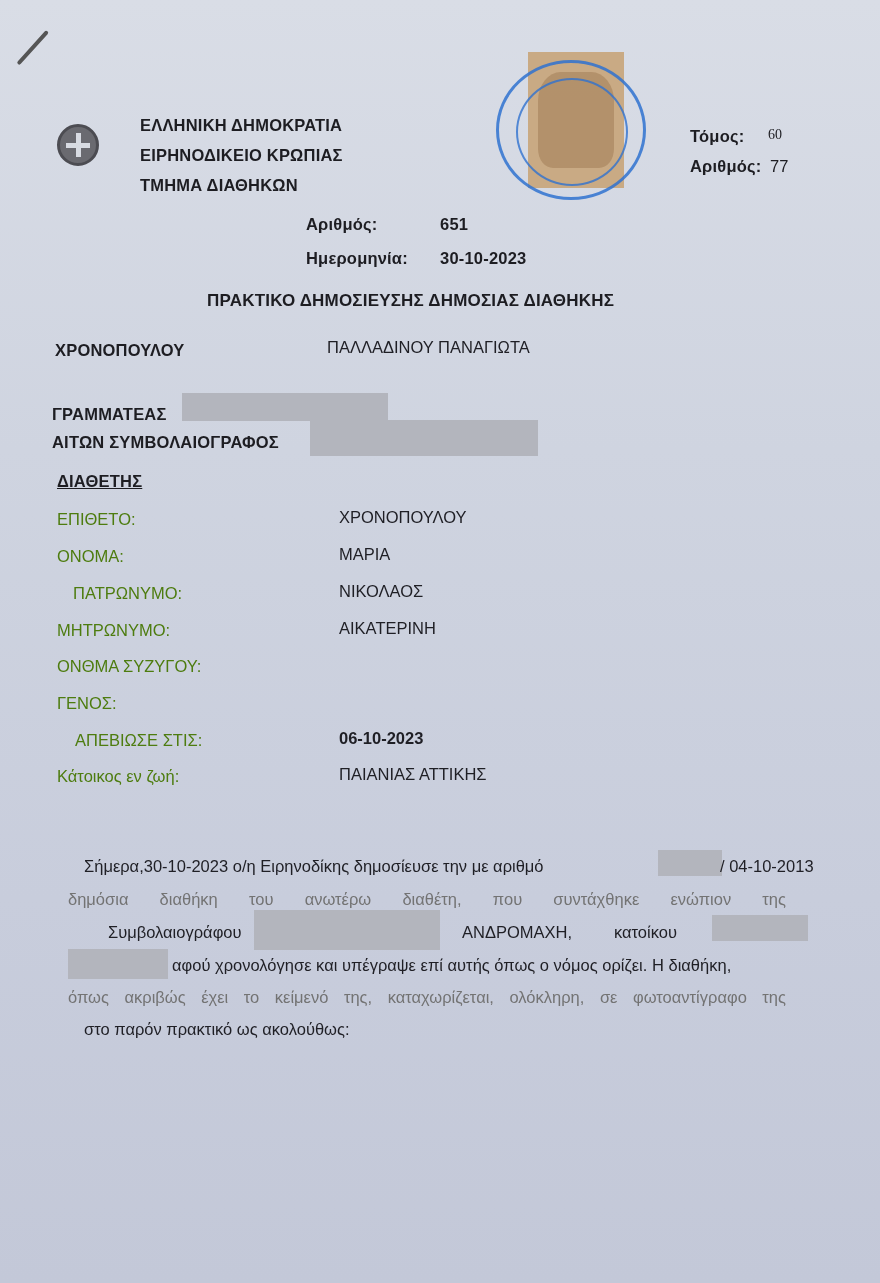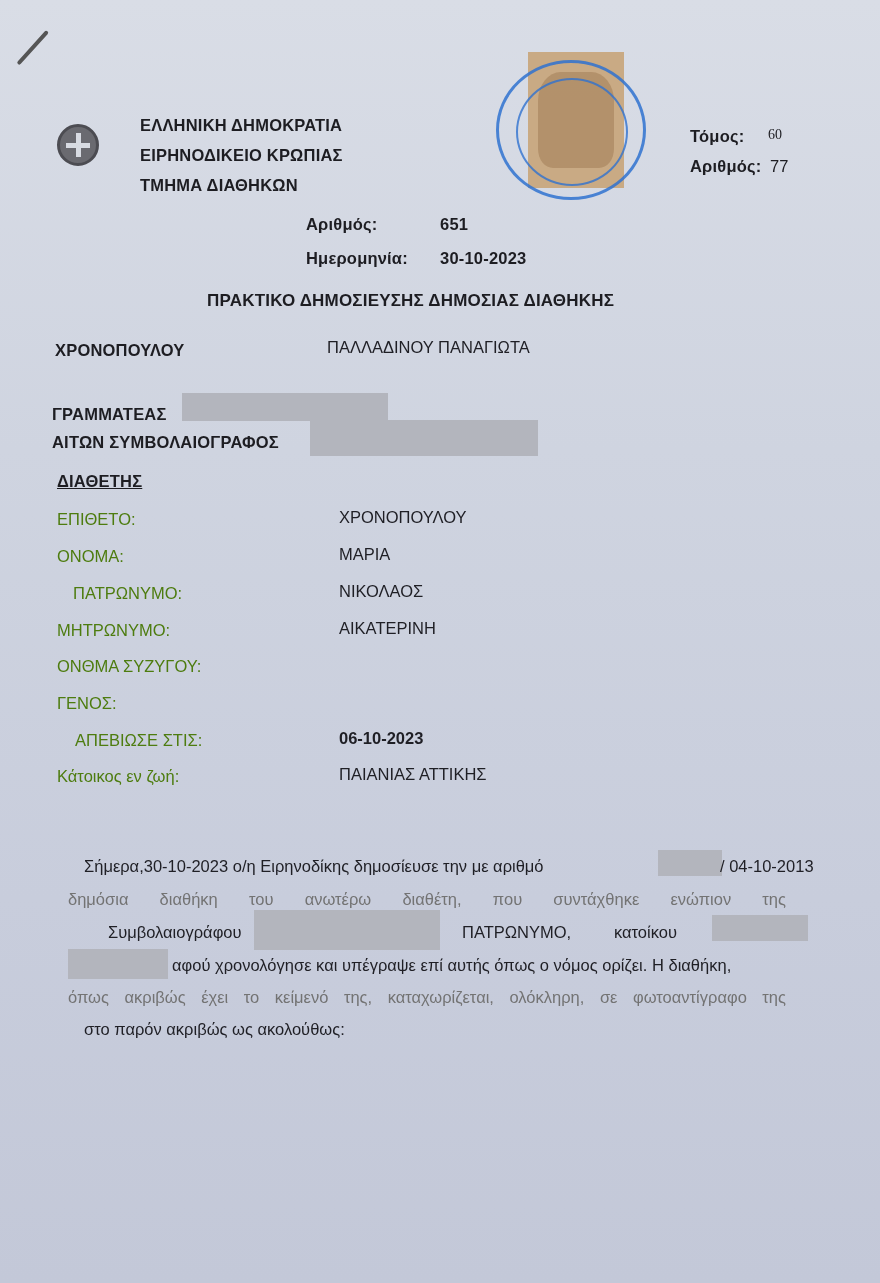--- a/index.html
+++ b/index.html
@@ -125,25 +125,25 @@
 
   <div>
     <div class="abs val" style="left:84px; top:857px;">Σήμερα,30-10-2023 ο/η Ειρηνοδίκης δημοσίευσε την με αριθμό</div>
     <div class="redact" style="left:658px; top:850px; width:64px; height:26px;"></div>
     <div class="abs val" style="left:720px; top:857px;">/ 04-10-2013</div>
 
     <div class="para-line" style="top:890px;">δημόσια διαθήκη του ανωτέρω διαθέτη, που συντάχθηκε ενώπιον της</div>
 
     <div class="abs val" style="left:84px; top:923px;margin-left:24px;">Συμβολαιογράφου</div>
     <div class="redact" style="left:254px; top:910px; width:186px; height:40px;"></div>
-    <div class="abs val" style="left:462px; top:923px;">ΠΑΤΡΩΝΥΜΟ,</div>
+    <div class="abs val" style="left:462px; top:923px;">ΑΝΔΡΟΜΑΧΗ,</div>
     <div class="abs val" style="left:614px; top:923px;">κατοίκου</div>
     <div class="redact" style="left:712px; top:915px; width:96px; height:26px;"></div>
 
     <div class="redact" style="left:68px; top:949px; width:100px; height:30px;"></div>
     <div class="abs val" style="left:172px; top:956px;">αφού χρονολόγησε και υπέγραψε επί αυτής όπως ο νόμος ορίζει. Η διαθήκη,</div>
 
     <div class="para-line" style="top:988px;">όπως ακριβώς έχει το κείμενό της, καταχωρίζεται, ολόκληρη, σε φωτοαντίγραφο της</div>
 
-    <div class="abs val" style="left:84px; top:1020px;">στο παρόν ακριβώς ως ακολούθως:</div>
+    <div class="abs val" style="left:84px; top:1020px;">στο παρόν πρακτικό ως ακολούθως:</div>
   </div>
 
 </div>
 
 </body></html>

